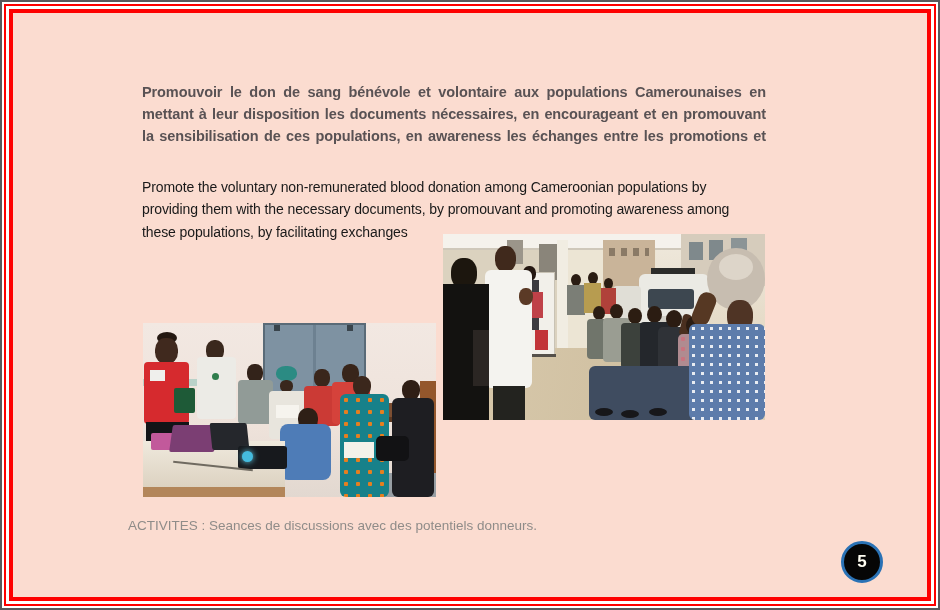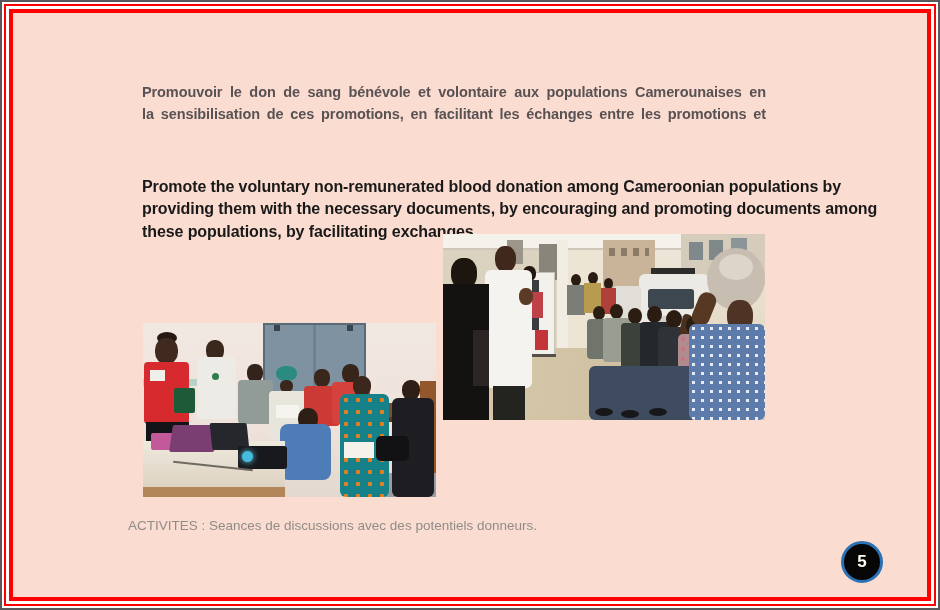--- a/index.html
+++ b/index.html
@@ -9,21 +9,21 @@
   .border-thin{position:absolute;inset:4px;border:2px solid #fe0000;}
   .border-thick{position:absolute;inset:9px;border:4px solid #fe0000;background:#fbdcd0;}
   .content{position:absolute;inset:13px;}
 
   
   .para-fr{position:absolute;left:129px;top:69px;width:624px;color:#595254;
            font-weight:bold;font-size:14.5px;line-height:21.8px;letter-spacing:-0.1px;}
   .para-fr .jl{text-align:justify;text-align-last:justify;}
   .para-fr .ll{text-align:left;white-space:nowrap;}
   .para-en{position:absolute;left:129px;top:163px;width:648px;color:#191919;
-           font-weight:bold;font-size:16px;line-height:22.4px;letter-spacing:-0.1px;}
+           font-weight:normal;font-size:14px;line-height:22.4px;letter-spacing:-0.1px;}
   .para-en div{white-space:nowrap;}
   .caption{position:absolute;left:115px;font-weight:normal;font-size:13.5px;white-space:nowrap;}
   .caption-fr{top:505px;color:#8f8c89;}
   .caption-en{top:535px;color:#161616;}
 
   
   .page-num{position:absolute;left:828px;top:528px;width:36px;height:36px;border-radius:50%;
             background:#060606;border:3px solid #2a72b5;color:#fffef2;display:flex;
             align-items:center;justify-content:center;font-size:17px;font-weight:bold;}
 
@@ -40,26 +40,27 @@
 
 <div class="page">
   <div class="layer-white"></div>
   <div class="border-thin"></div>
   <div class="border-thick"></div>
 
   <div class="content">
 
     <div class="para-fr">
       <div class="jl">Promouvoir le don de sang bénévole et volontaire aux populations Camerounaises en</div>
-      <div class="jl">la sensibilisation de ces promotions, en facilitant les échanges entre les promotions et</div>
+      <div class="jl">mettant à leur disposition les documents nécessaires, en encourageant et en promouvant</div>
+      <div class="jl">la sensibilisation de ces populations, en awareness les échanges entre les promotions et</div>
     </div>
 
     <div class="para-en">
       <div>Promote the voluntary non-remunerated blood donation among Cameroonian populations by</div>
-      <div>providing them with the necessary documents, by encouraging and promoting documents among</div>
+      <div>providing them with the necessary documents, by promouvant and promoting awareness among</div>
       <div>these populations, by facilitating exchanges</div>
     </div>
 
     <div class="photo photo-right">
       <i style="left:0;top:0;width:322px;height:14px;background:#f5f2ec"></i>
       <i style="left:0;top:14px;width:322px;height:2px;background:#cfc8ba"></i>
       <i style="left:0;top:16px;width:118px;height:104px;background:#dbd2bf"></i>
       <i style="left:64px;top:6px;width:16px;height:24px;background:#9b958a"></i>
       <i style="left:96px;top:10px;width:22px;height:36px;background:#8a857a"></i>
       <i style="left:114px;top:6px;width:11px;height:108px;background:#f1ede2"></i>

